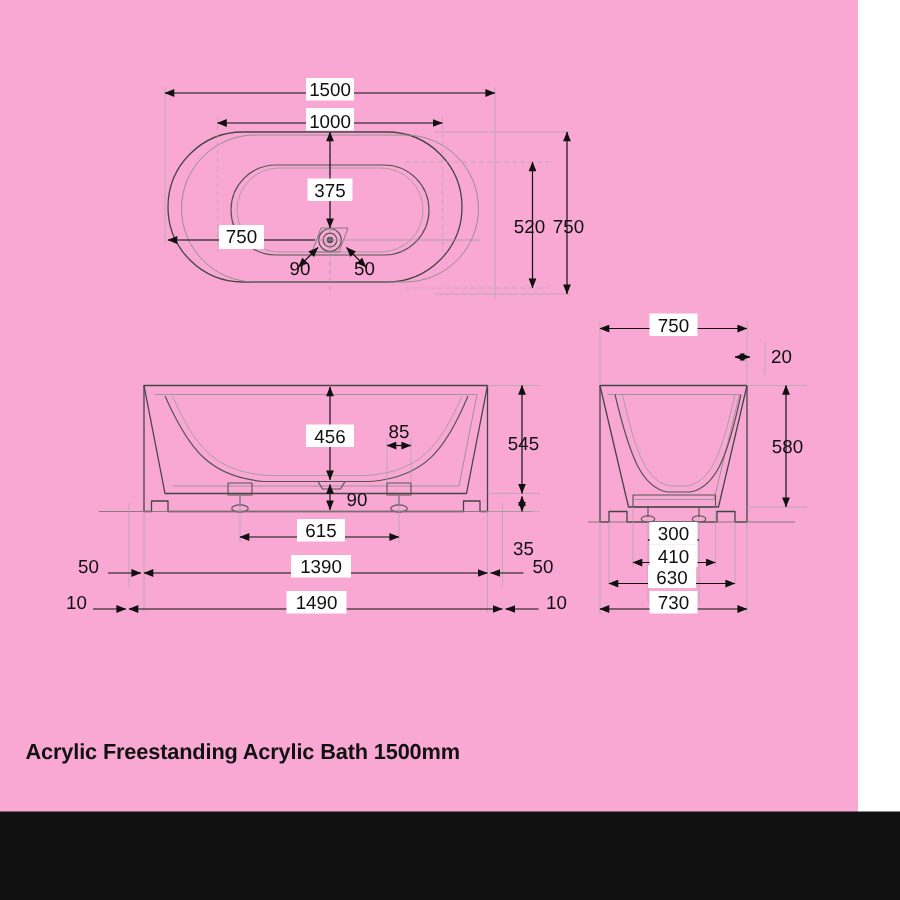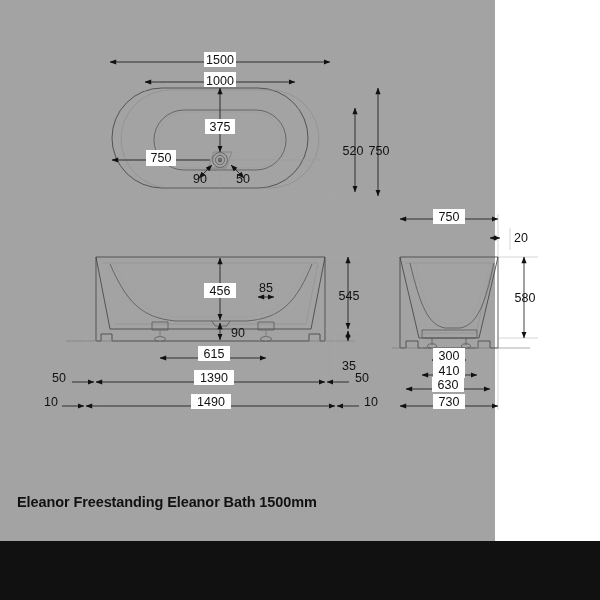--- a/index.html
+++ b/index.html
@@ -10,23 +10,23 @@
   body {
     width: 600px;
     height: 600px;
     font-family: "Liberation Sans", sans-serif;
     color: #1a1a1a;
     overflow: hidden;
     position: relative;
   }
   #page {
     position: relative;
-    width: 495px;
+    width: 572px;
     height: 600px;
-    background: #a3a3a3;
+    background: #f9a8d4;
   }
   #drawing-area {
     position: absolute;
     left: 0;
     top: 0;
     width: 600px;
     height: 480px;
   }
   #drawing-svg {
     display: block;
@@ -267,20 +267,20 @@
         <rect x="433" y="363" width="32" height="15" fill="#ffffff" stroke="none"></rect>
         <text x="449" y="375">410</text>
         <rect x="432" y="377" width="32" height="15" fill="#ffffff" stroke="none"></rect>
         <text x="448" y="389">630</text>
         <rect x="433" y="394" width="32" height="15" fill="#ffffff" stroke="none"></rect>
         <text x="449" y="406">730</text>
       </g>
     </svg>
   </div>
 
-  <div id="product-title">Eleanor Freestanding Eleanor Bath 1500mm</div>
+  <div id="product-title">Acrylic Freestanding Acrylic Bath 1500mm</div>
 
   <div id="footer-bar">
     
     
   </div>
 
 </div>
 
 </body></html>

